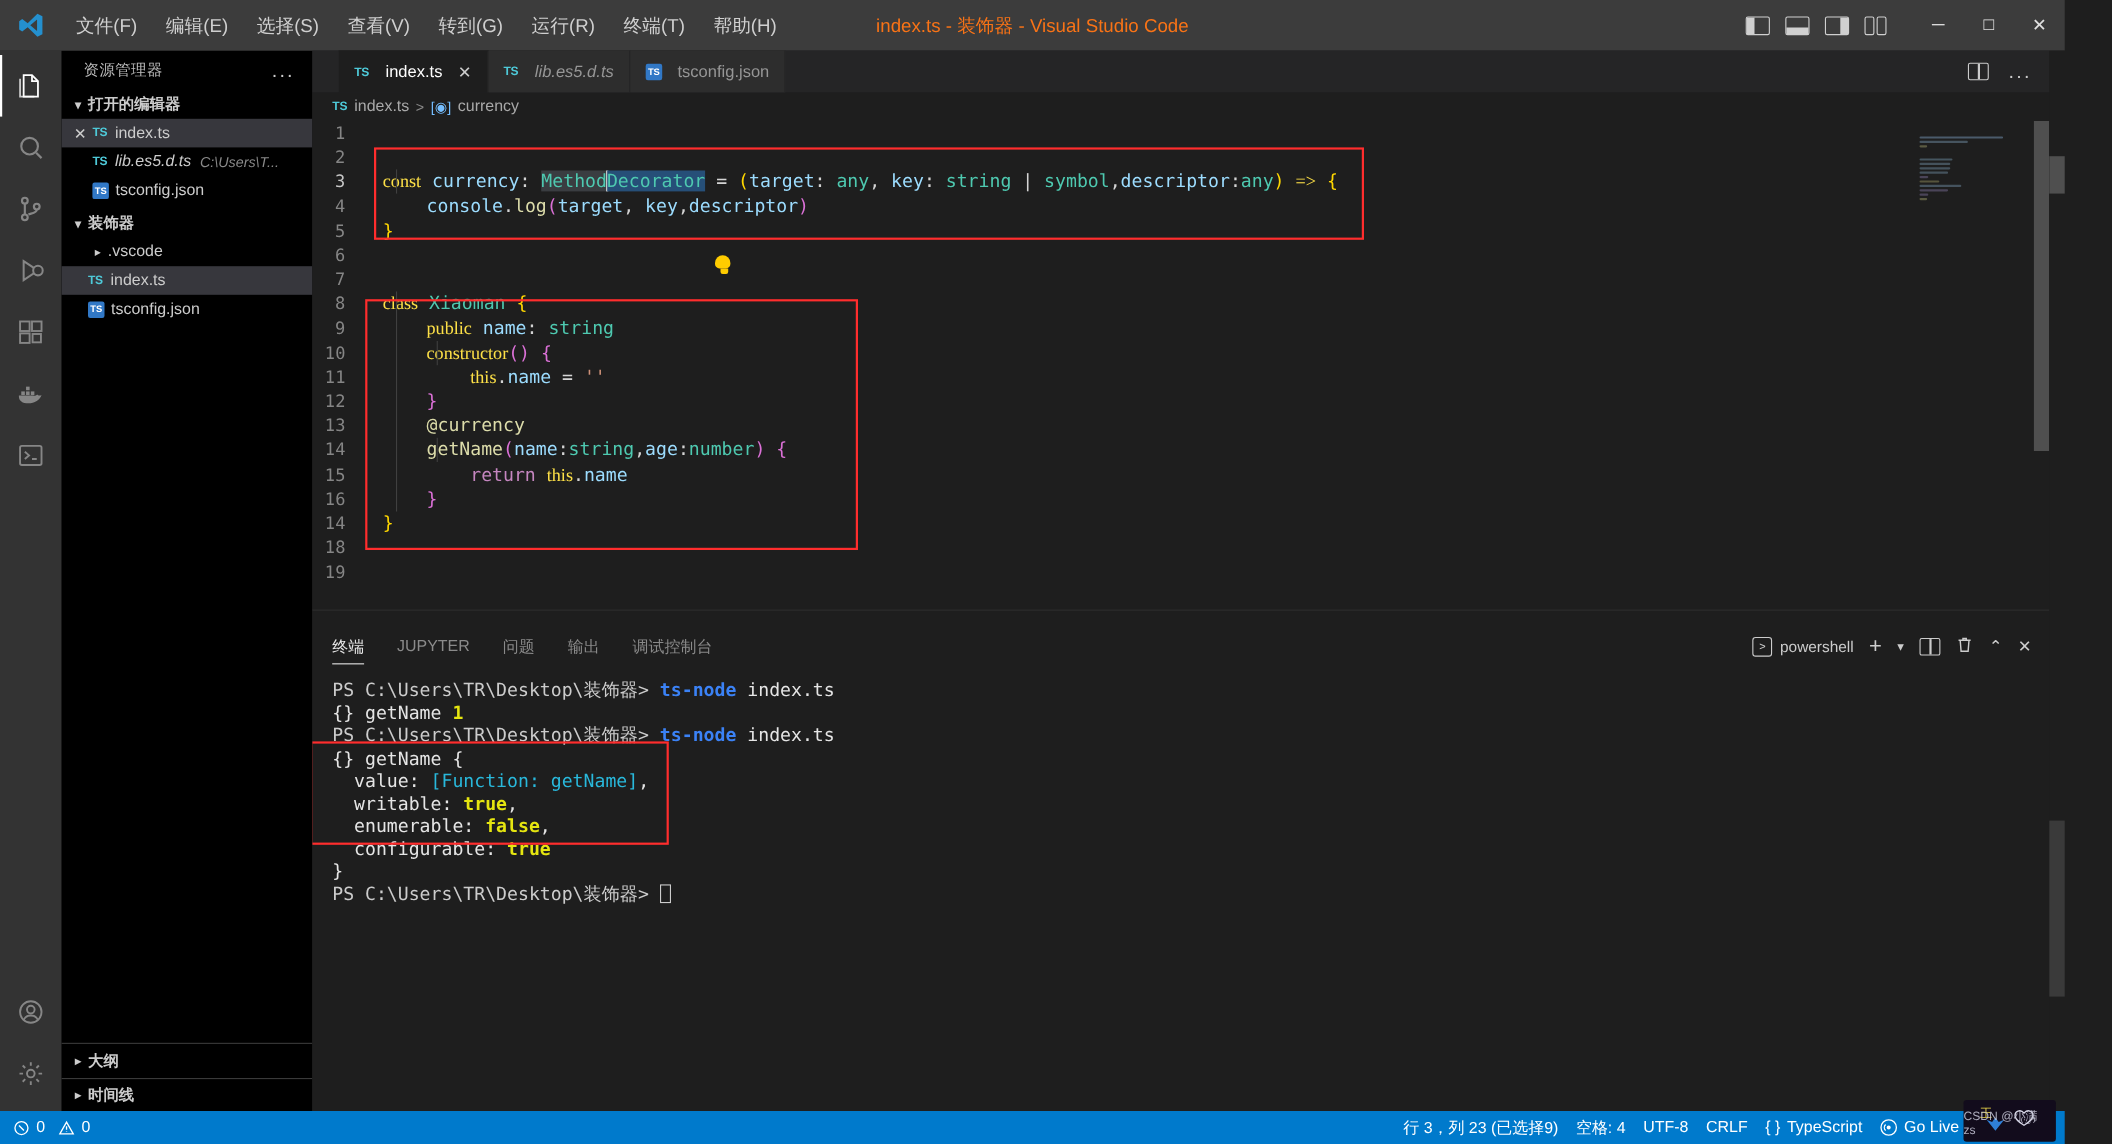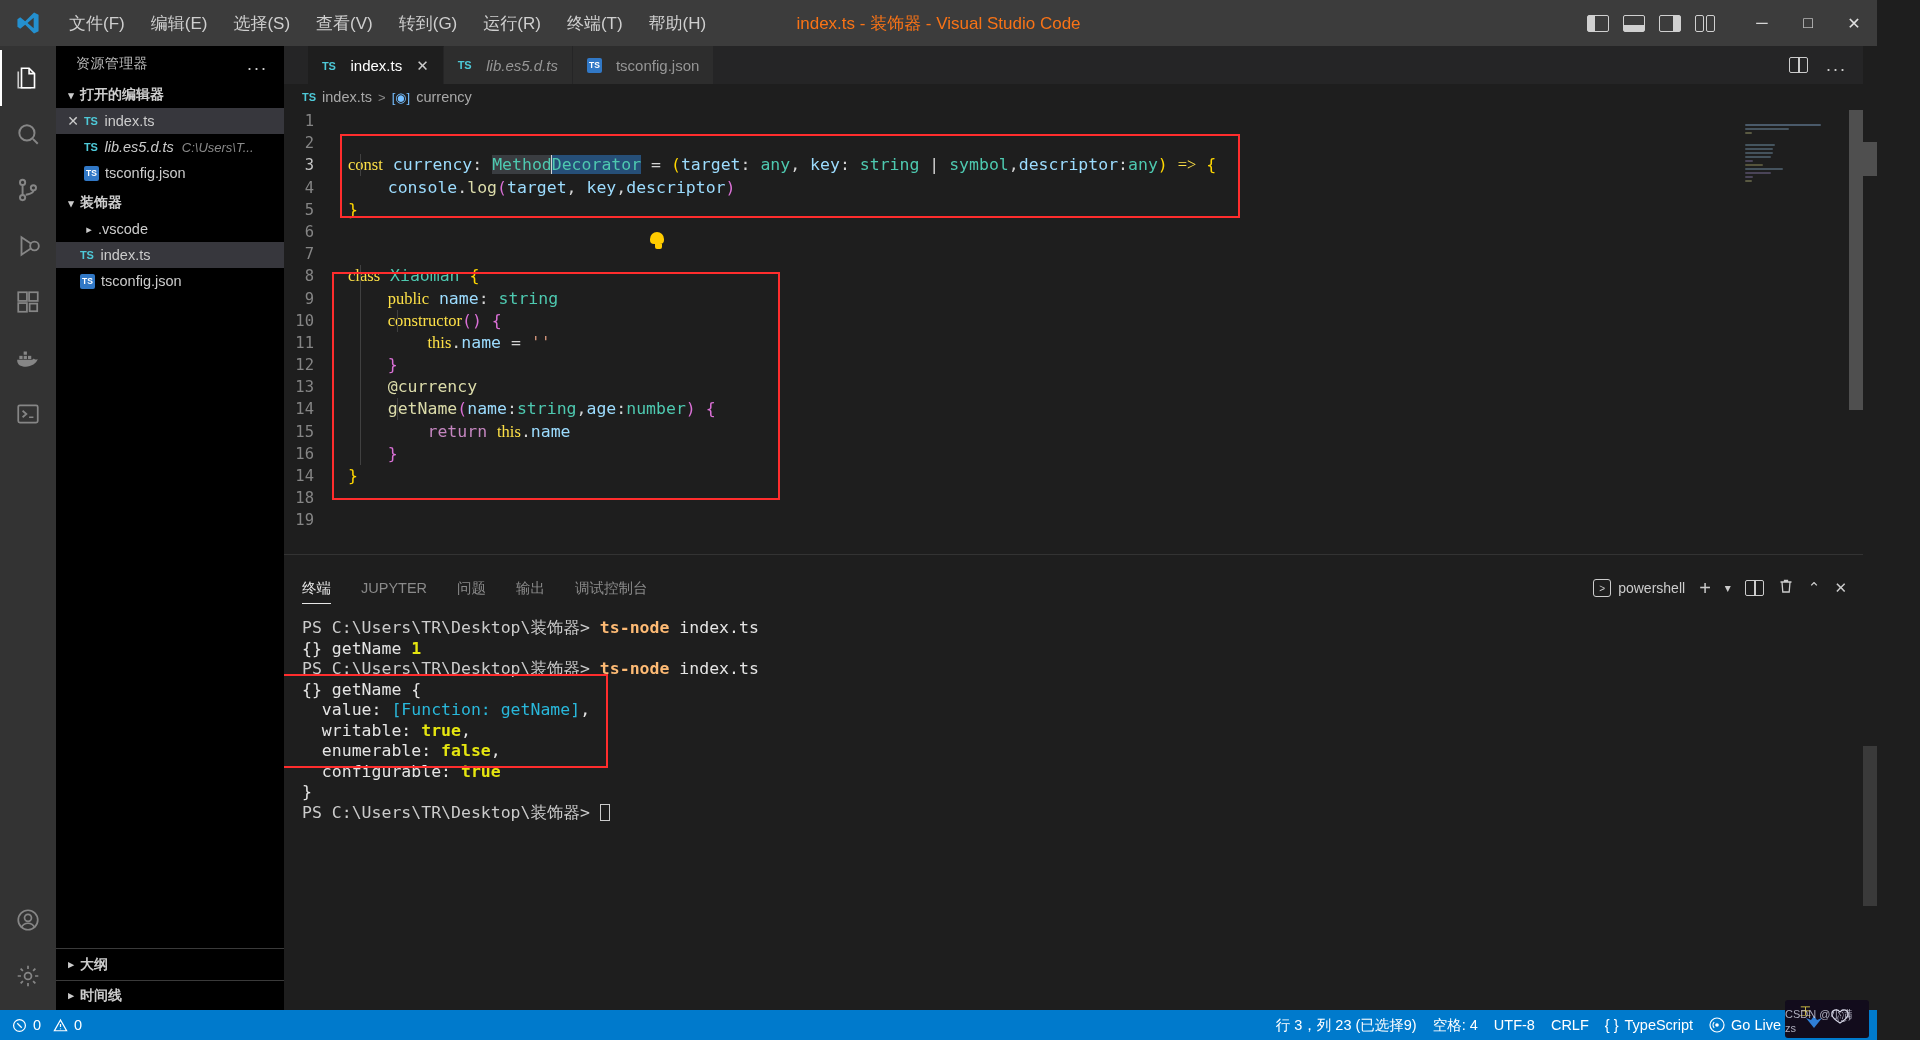--- a/index.html
+++ b/index.html
@@ -125,21 +125,21 @@
   .ptab.active::after { content:""; position:absolute; left:0; right:0; bottom:2px; height:1.5px; background:#e7e7e7; }
   .panel-right { margin-left:auto; display:flex; align-items:center; gap:14px; padding-right:16px; color:#cccccc; font-size:14px; }
   .ps-chip { display:flex; align-items:center; gap:7px; }
   .ps-chip .sq { width:18px;height:18px;border:1.4px solid #cccccc;border-radius:3px; display:flex;align-items:center;justify-content:center;font-size:10px;}
   .term {
     flex:1; font-family:"DejaVu Sans Mono", monospace; font-size:16.5px; line-height:20.5px;
     color:#cccccc; padding: 12px 0 0 18px; position:relative; overflow:hidden;
   }
   .tline { white-space: pre; height:20.5px; }
   .t-ps { color:#cccccc; }
-  .t-cmd { color:#fdba74; font-weight:bold; }
+  .t-cmd { color:#3b82f6; font-weight:bold; }
   .t-white { color:#e5e5e5; }
   .t-yellow { color:#e5e510; font-weight:bold; }
   .t-cyan { color:#29b8db; }
   .t-num { color:#e5e510; font-weight:bold; }
   .tcursor { display:inline-block; width:10px; height:17px; border:1px solid #cccccc; vertical-align:-3px;}
 
   
   .statusbar {
     height: 30px; flex: 0 0 30px; background:#007acc; display:flex; align-items:center;
     color:#ffffff; font-size: 14.5px;

